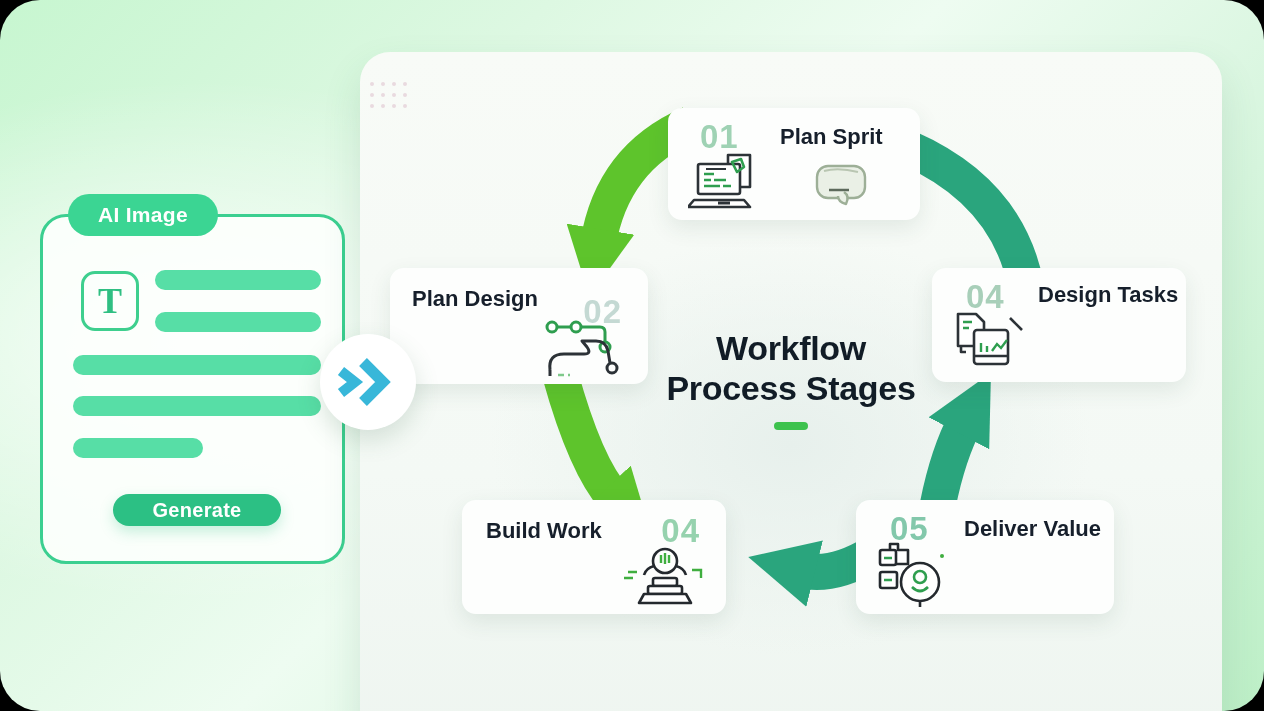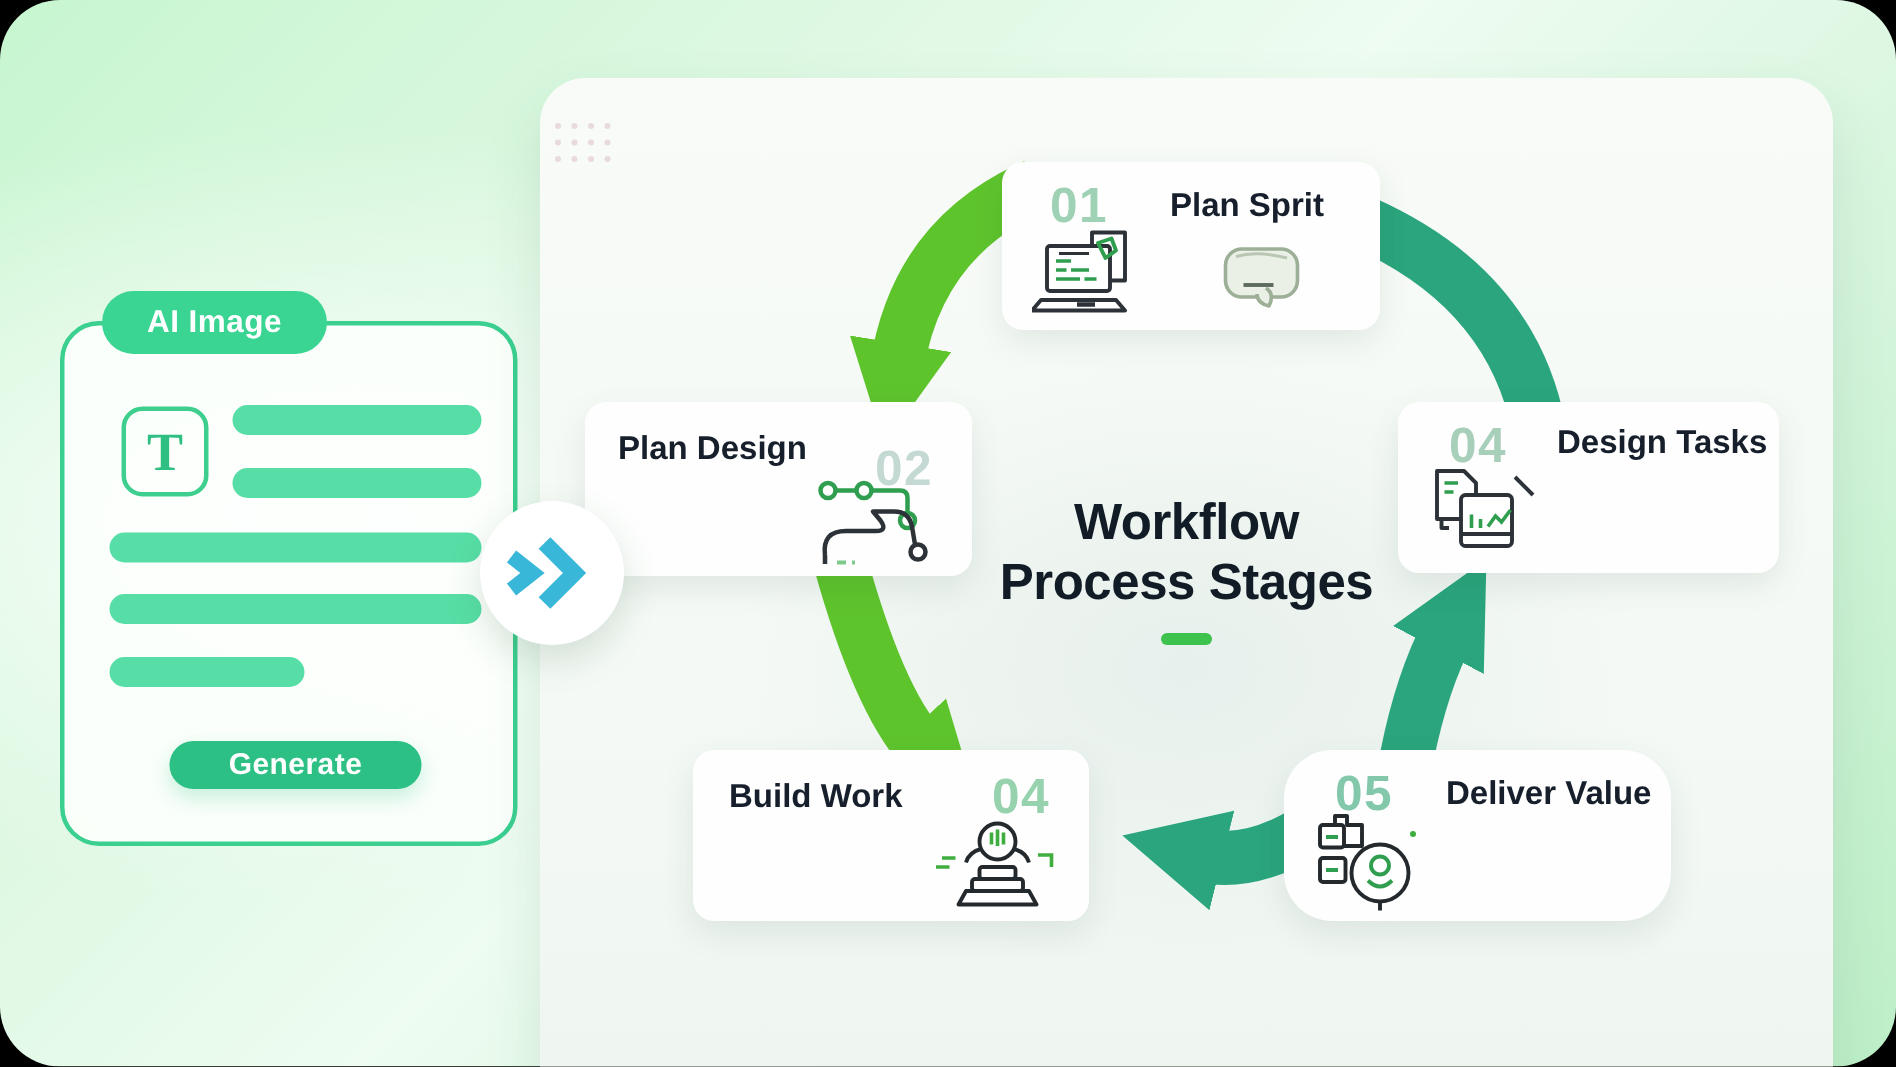--- a/index.html
+++ b/index.html
@@ -80,21 +80,21 @@
   .c1 .lbl { left:112px; top:16px; }
   .c2 { left:30px;  top:216px; width:258px; height:116px; }
   .c2 .num { right:26px; top:25px; color:#c4d9d3; }
   .c2 .lbl { left:22px;  top:18px; }
   .c3 { left:572px; top:216px; width:254px; height:114px; }
   .c3 .num { left:34px;  top:10px; color:#a8cfb9; }
   .c3 .lbl { left:106px; top:14px; }
   .c4 { left:102px; top:448px; width:264px; height:114px; }
   .c4 .num { right:26px; top:12px; color:#96d2ae; }
   .c4 .lbl { left:24px;  top:18px; }
-  .c5 { left:496px; top:448px; width:258px; height:114px;border-radius:32px; }
+  .c5 { left:496px; top:448px; width:258px; height:114px; }
   .c5 .num { left:34px;  top:10px; color:#83c8ab; }
   .c5 .lbl { left:108px; top:16px; }
 
   .center-title { position:absolute; left:0; right:0; top:276px; text-align:center; z-index:2; }
   .center-title .l1, .center-title .l2 {
     font-size:34px; font-weight:800; color:#111c26; line-height:40px; letter-spacing:-.3px;
   }
   .title-dash { width:34px; height:8px; border-radius:4px; background:#3cc24d; margin:14px auto 0; }
 </style>
 </head>

